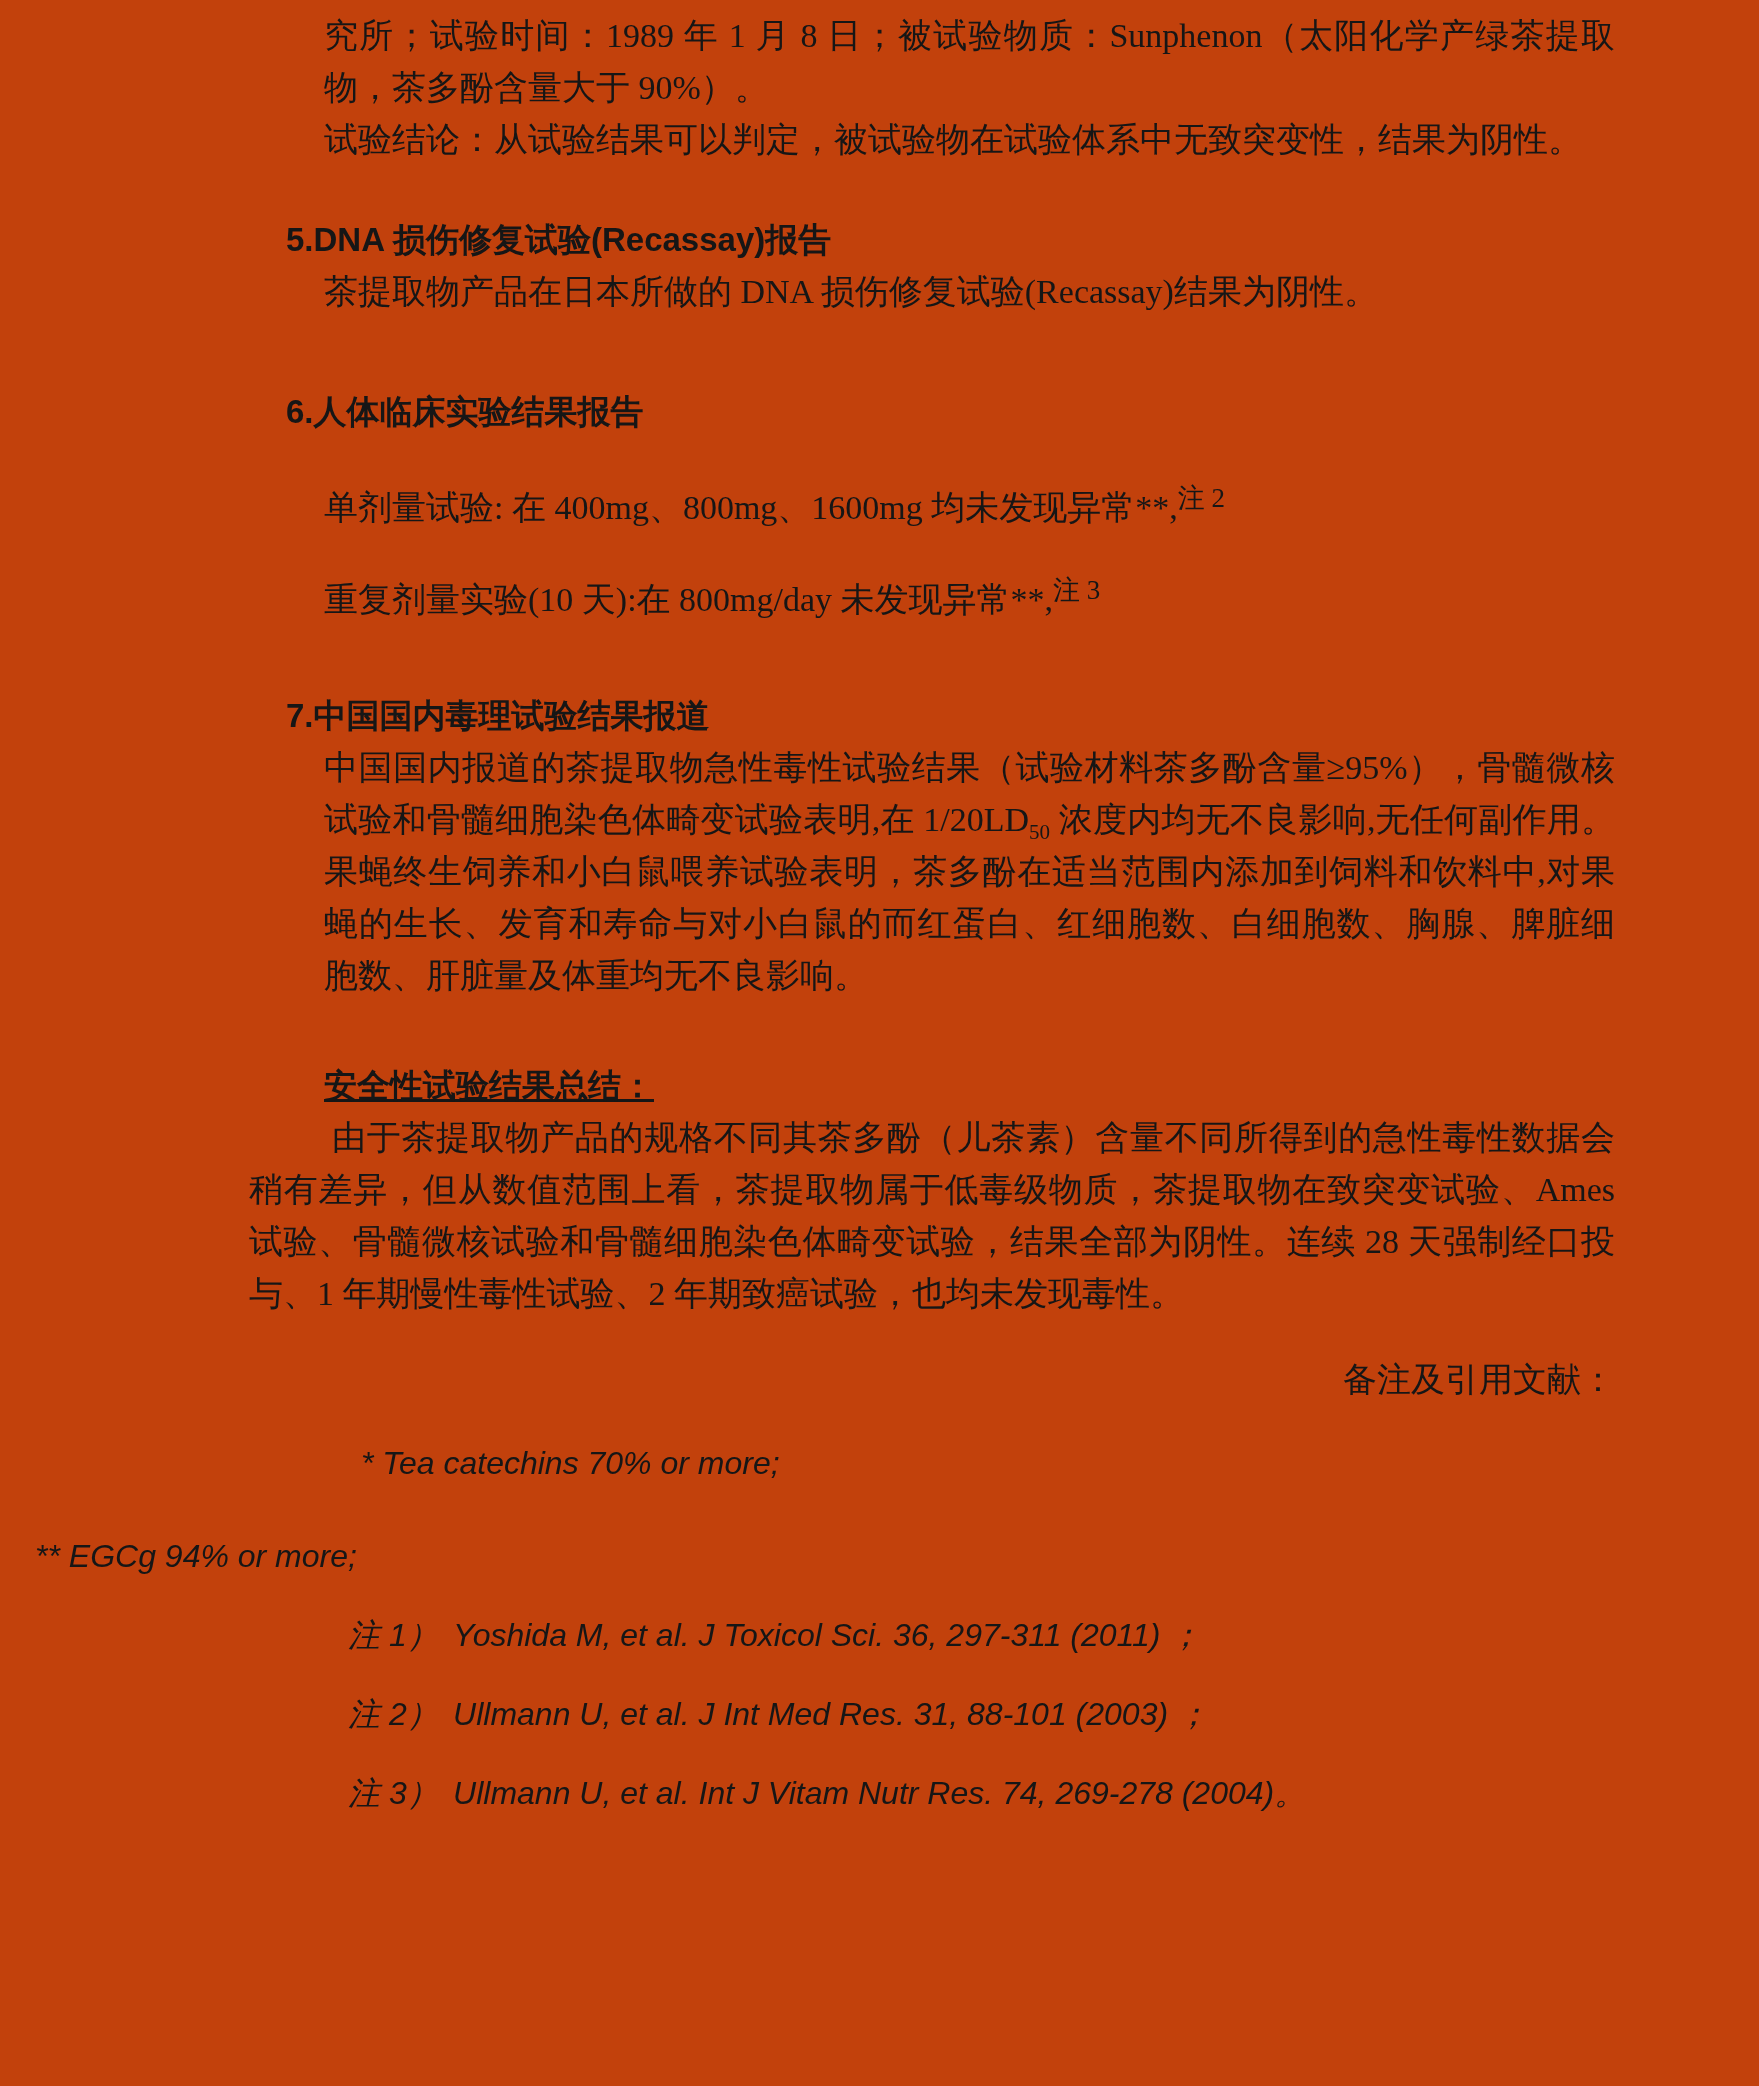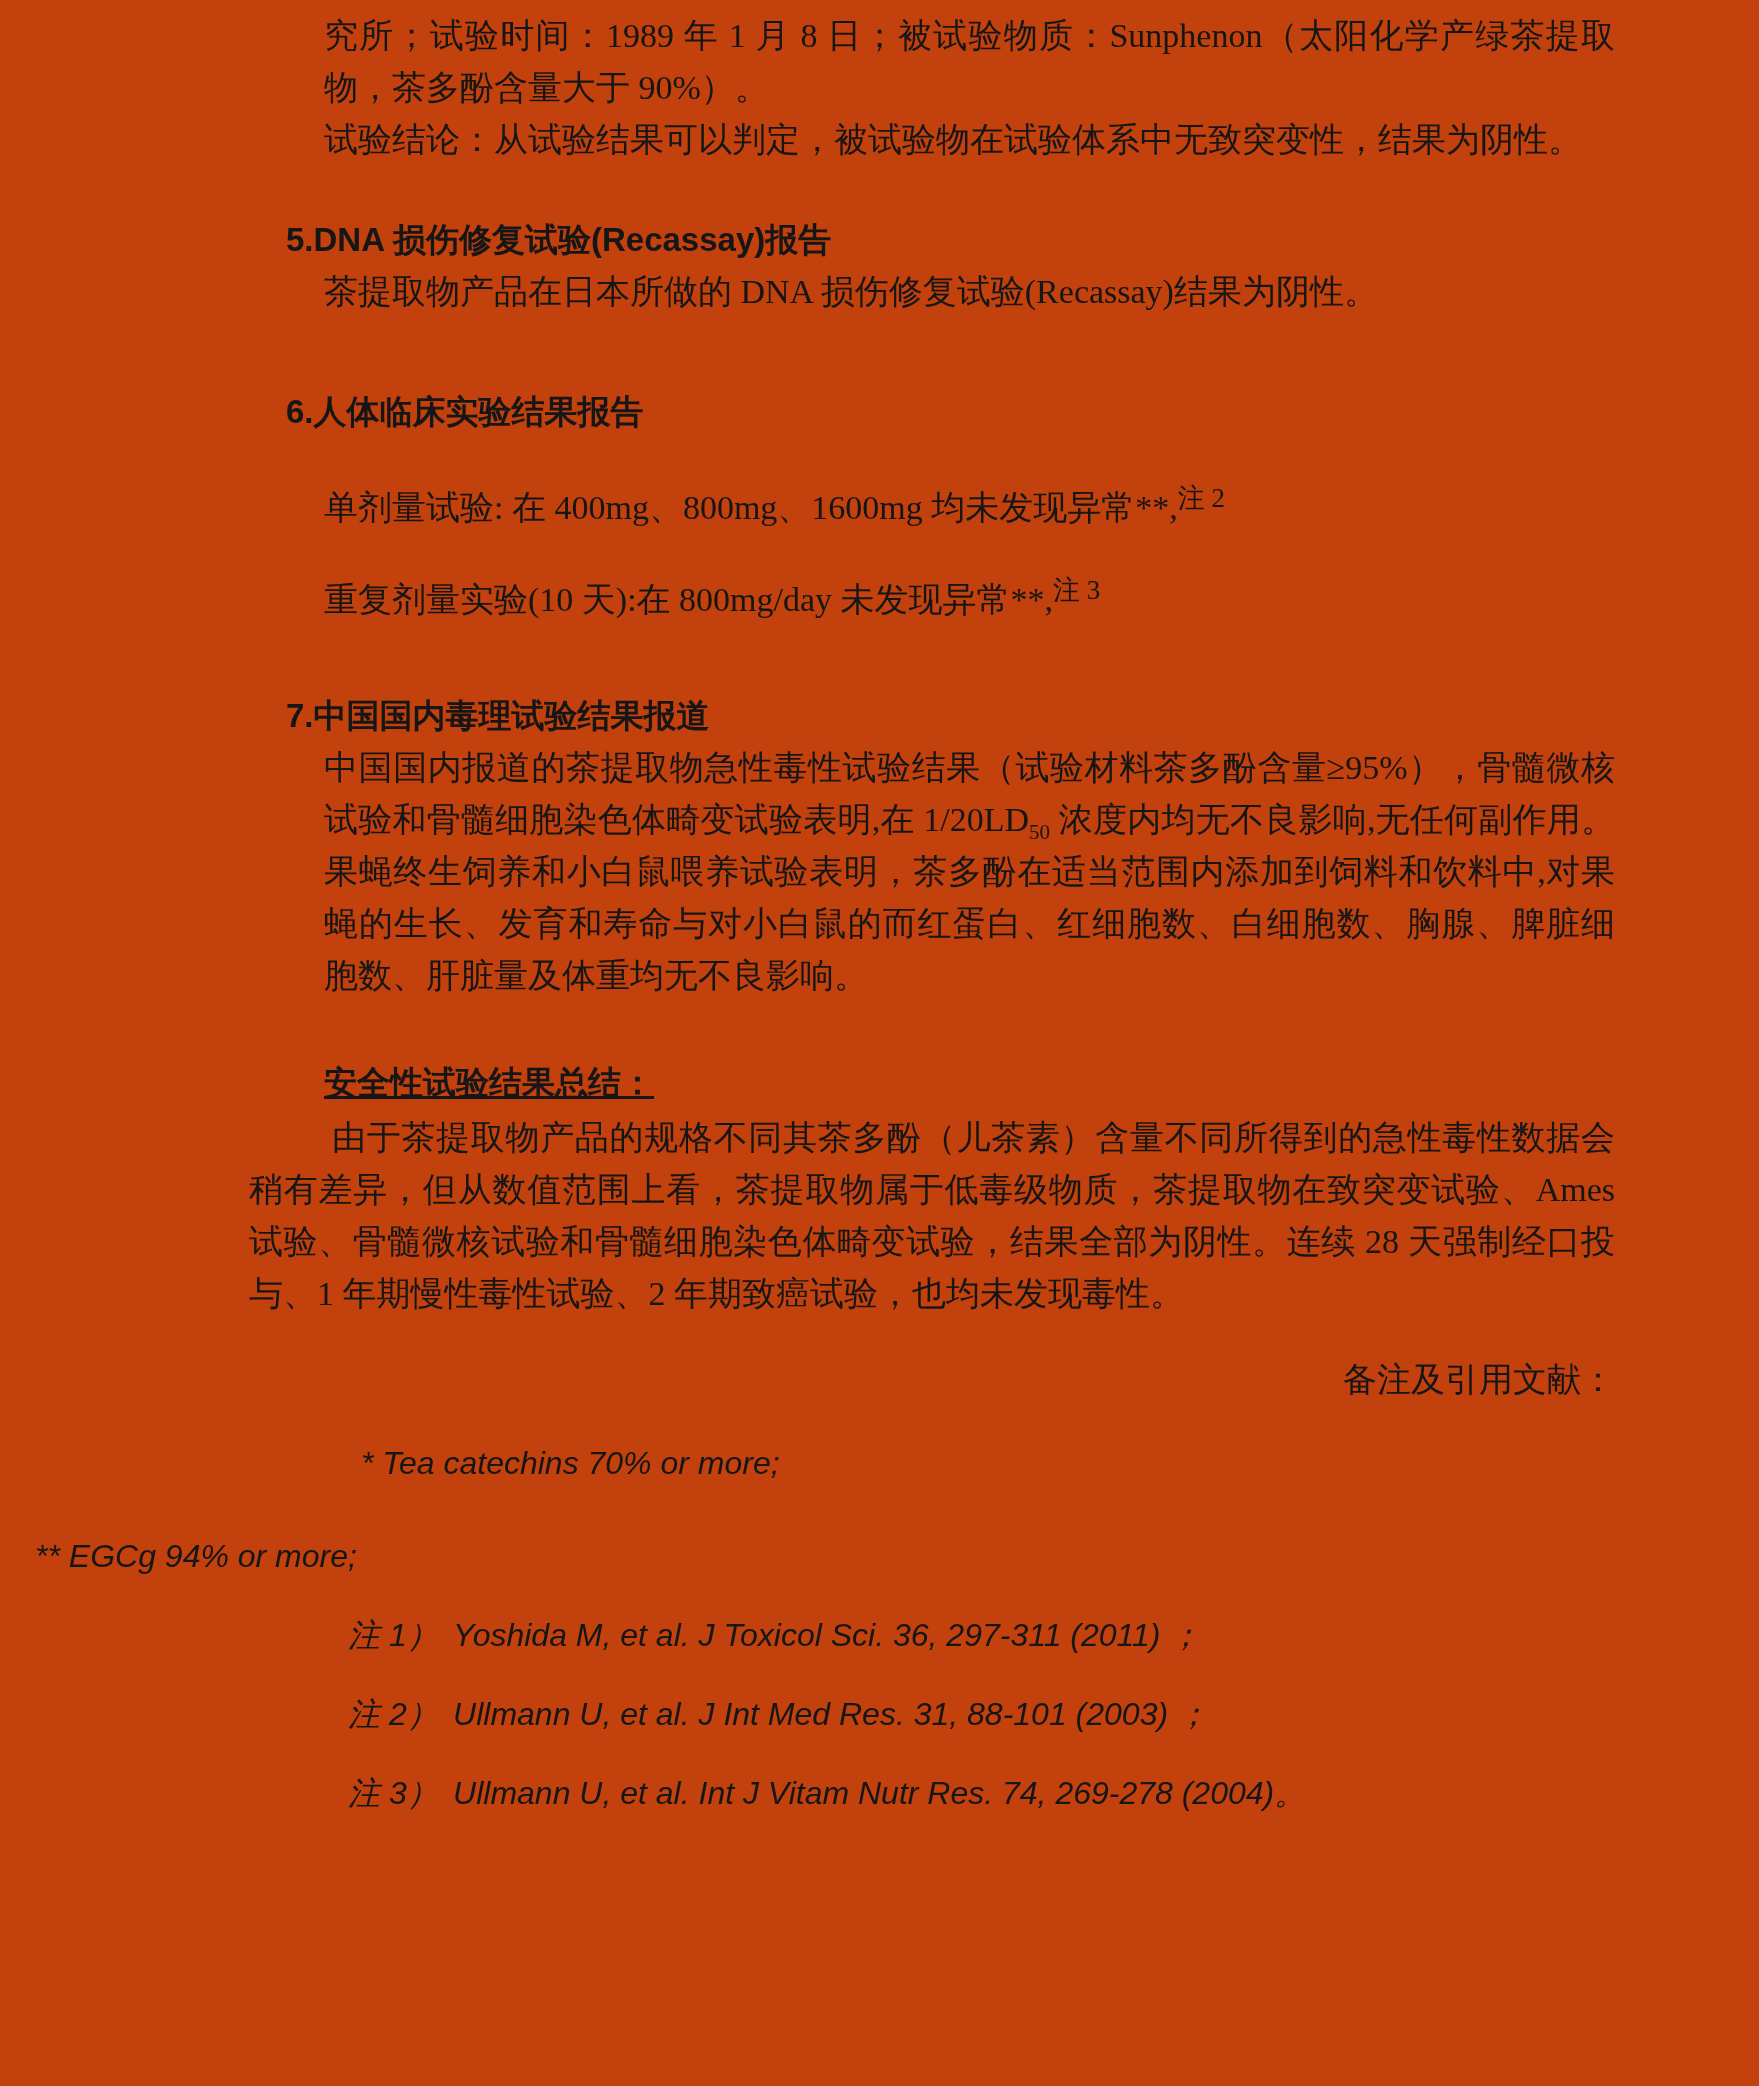--- a/index.html
+++ b/index.html
@@ -56,21 +56,21 @@
   }
   .source-note {
     margin-left: 324px;
     margin-right: 144px;
     font-size: 27px;
     line-height: 39px;
   }
   .summary-heading {
     margin-left: 324px;
     margin-right: 144px;
-    font-family: Liberation Mono, monospace;
+    font-family: Liberation Sans, sans-serif;
     font-weight: bold;
     font-size: 33px;
     line-height: 52px;
   }
   .summary-heading span { text-decoration: underline; }
   .summary-para {
     margin-left: 249px;
     margin-right: 144px;
     text-indent: 83px;
     line-height: 52px;

